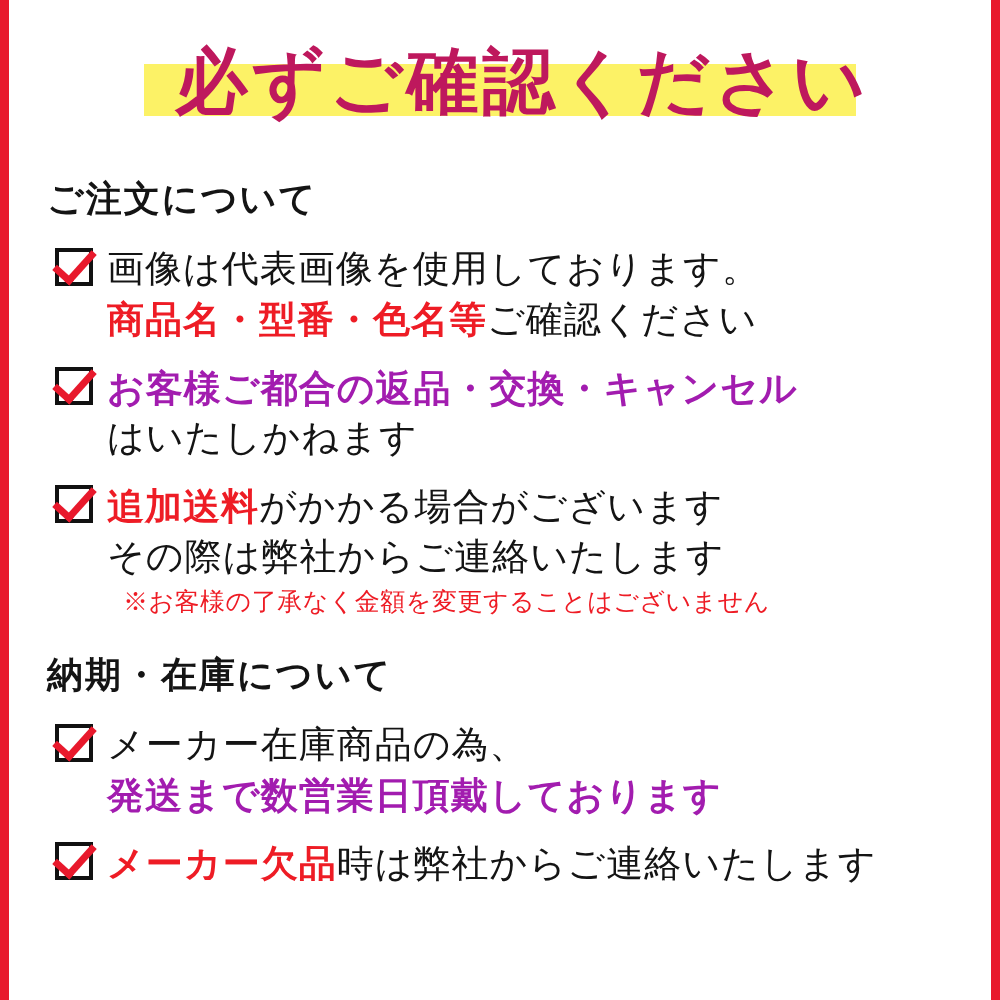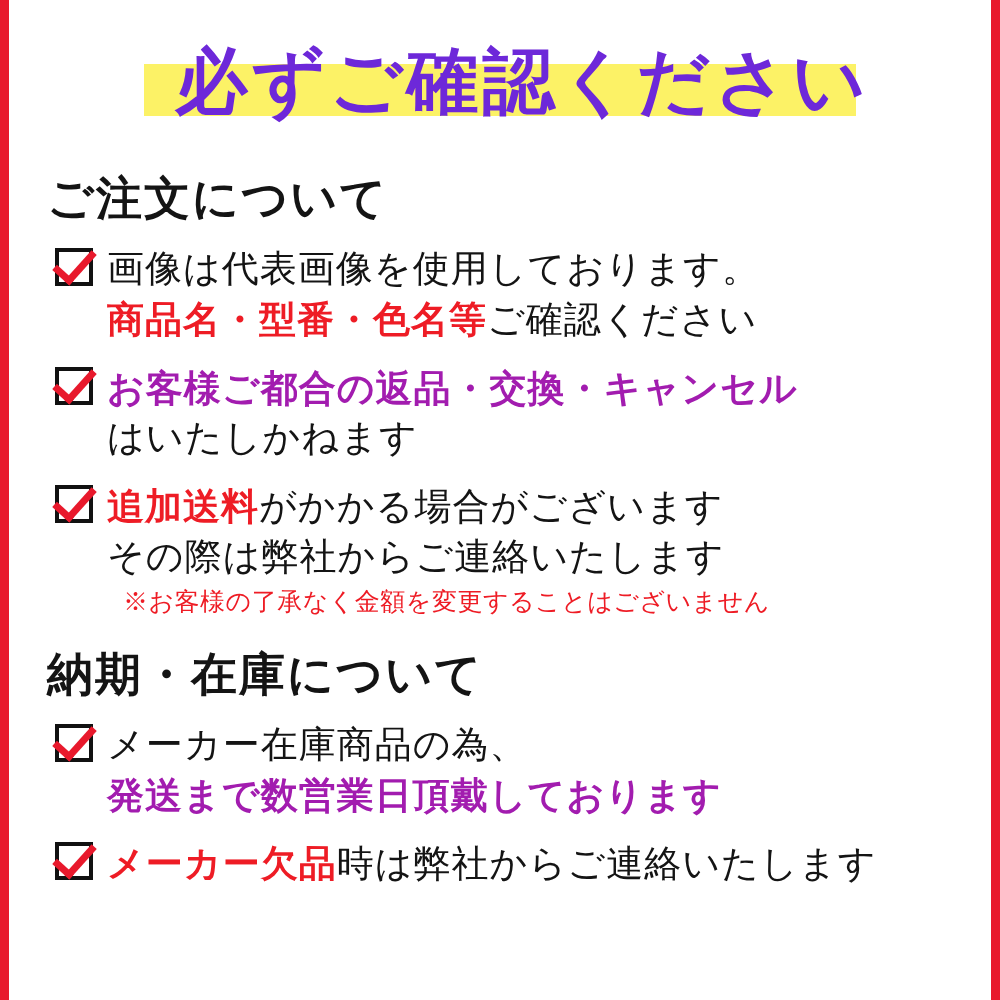--- a/index.html
+++ b/index.html
@@ -54,30 +54,30 @@
     height: 52px;
     background: #fcf266;
   }
   .title-text {
     position: relative;
     font-family: "DejaVu Serif", "Liberation Serif", serif;
     font-weight: bold;
     font-size: 72px;
     line-height: 86px;
     letter-spacing: 4px;
-    color: #6d28d9;
+    color: #be185d;
     white-space: nowrap;
     padding-left: 45px;
   }
 
   
   .section-heading {
     font-family: "DejaVu Serif", "Liberation Serif", serif;
     font-weight: bold;
-    font-size: 46px;
+    font-size: 36px;
     line-height: 56px;
     color: #141414;
     letter-spacing: 2px;
     margin-left: 38px;
   }
   #sec1-heading { margin-top: 46px; }
   #sec2-heading { margin-top: 26px; }
 
   
   .item {

